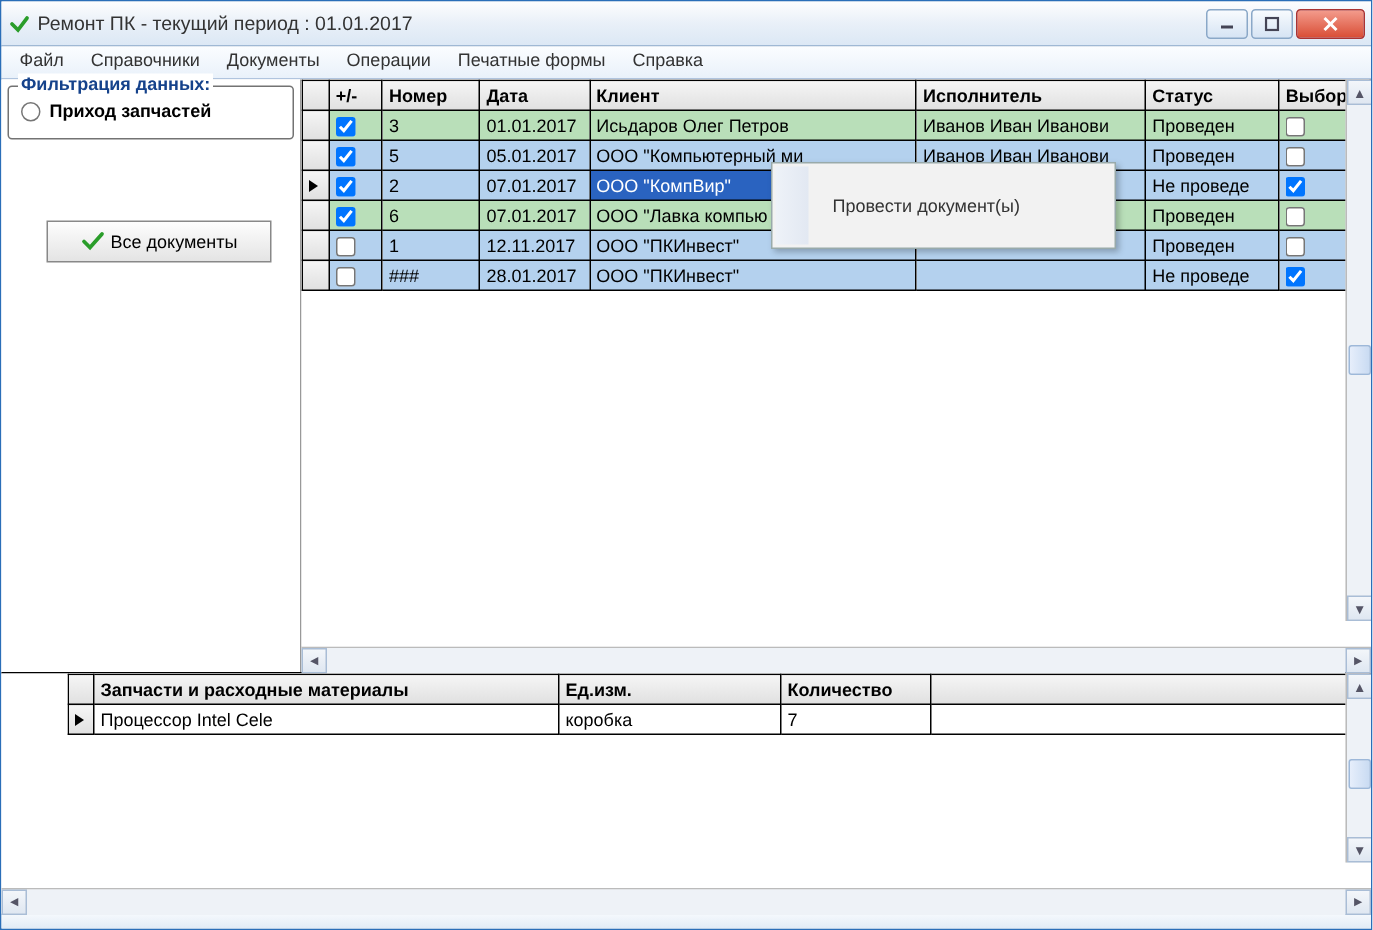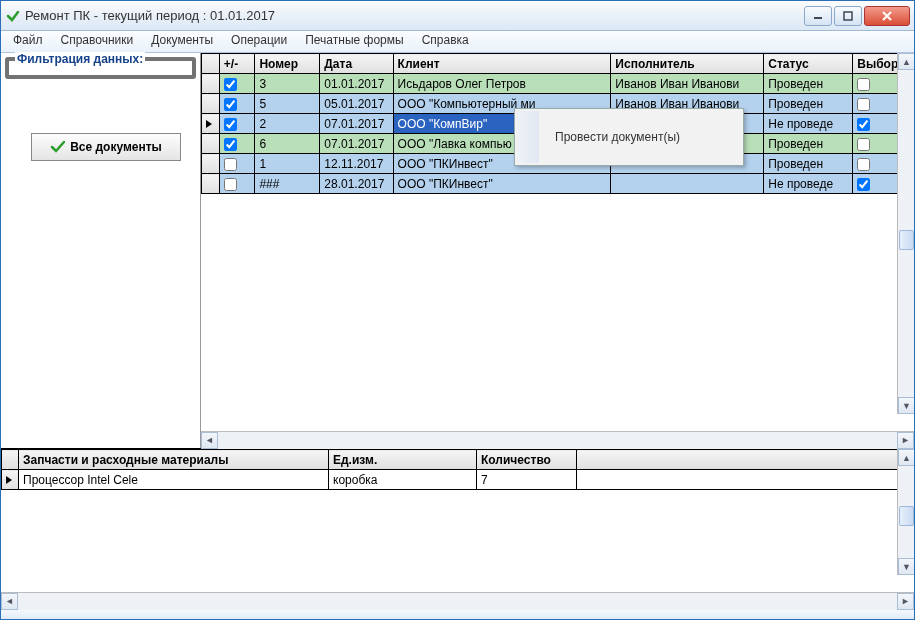--- a/index.html
+++ b/index.html
@@ -89,21 +89,21 @@
     min-height: 0;
     border-bottom: 1px solid #000;
   }
   .left-panel {
     width: 200px;
     border-right: 1px solid #999;
     padding: 4px;
     background: #fff;
   }
   .groupbox {
-    border: 4px solid #737373;
+    border: 1px solid #737373;
     border-radius: 3px;
     padding: 6px 8px 8px 8px;
     position: relative;
   }
   .groupbox .legend {
     position: absolute;
     top: -9px;
     left: 6px;
     background: #fff;
     padding: 0 2px;
@@ -123,21 +123,21 @@
     margin-top: 54px;
     margin-left: 26px;
     width: 150px;
     height: 28px;
     border: 1px solid #888;
     background: linear-gradient(to bottom, #fdfdfd, #e4e4e4);
     display: flex;
     align-items: center;
     justify-content: center;
     gap: 4px;
-    font-weight: bold;
+    font-weight: normal;
     cursor: default;
   }
   .grid-area {
     flex: 1;
     display: flex;
     flex-direction: column;
     min-height: 0;
     position: relative;
   }
   .grid-wrap {
@@ -212,21 +212,21 @@
   }
   .vscroll .sb-track{height:auto;flex:1;}
   .vscroll .thumb{width:15px;height:20px;background:linear-gradient(to right,#e6eefb,#c9dbf2);border:1px solid #9db8d9;border-radius:2px;margin:0 auto;}
   .lower {
     height: 160px;
     display: flex;
     flex-direction: column;
     background:#fff;
     position:relative;
   }
-  .lower .grid-wrap{flex:1;}
+  .lower .grid-wrap{flex:1;margin-left:44px;}
   table.grid2 {
     border-collapse: collapse;
     width: 100%;
     table-layout: fixed;
   }
   table.grid2 th, table.grid2 td {
     border: 1px solid #000;
     padding: 2px 4px;
     height: 20px;
     overflow: hidden;
@@ -307,20 +307,24 @@
     <div class="menu-item">Печатные формы</div>
     <div class="menu-item">Справка</div>
   </div>
 
   <div class="main-area">
     <div class="upper">
 
       <div class="left-panel">
         <div class="groupbox">
           <span class="legend">Фильтрация данных:</span>
+          <div class="radio-row">
+            <input type="radio" name="f" style="">
+            <label>Приход запчастей</label>
+          </div>
         </div>
         <div class="all-docs-btn">
           <svg width="16" height="16" viewBox="0 0 16 16">
               <path d="M2 8 L6 12 L14 3" stroke="#2a9d2a" stroke-width="2.5" fill="none" stroke-linecap="round"></path>
             </svg>
           <span>Все документы</span>
         </div>
       </div>
 
       <div class="grid-area">

